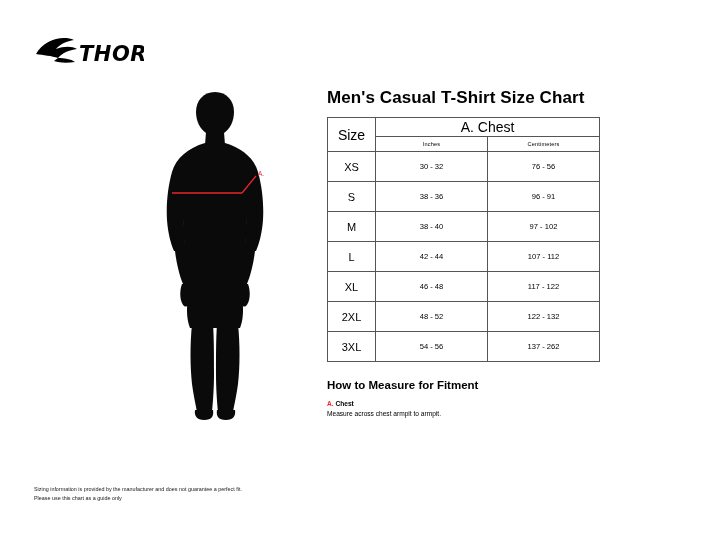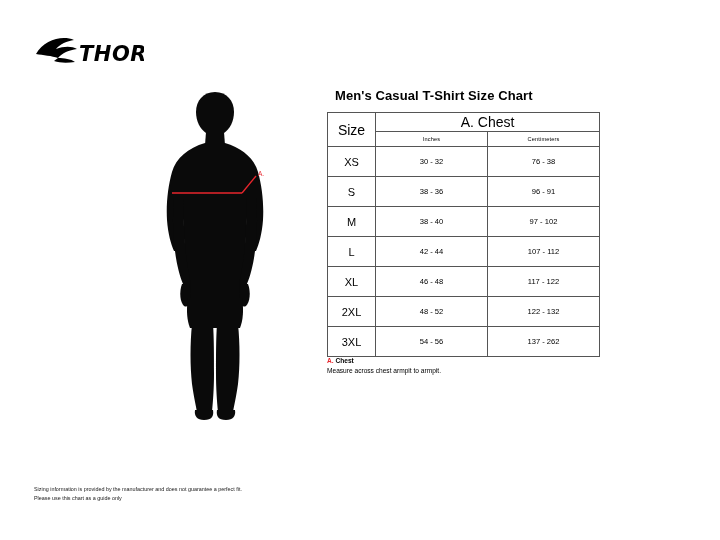--- a/index.html
+++ b/index.html
@@ -38,24 +38,24 @@
   .figure-wrap svg { display: block; }
 
   
   .content {
     position: absolute;
     left: 327px;
     top: 88px;
     width: 350px;
   }
   .chart-title {
-    font-size: 13px;
+    font-size: 17px;
     font-weight: bold;
     letter-spacing: 0.1px;
-    margin: 0 0 9px 8px;
+    margin: 0 0 9px 0;
   }
 
   
   table.size-table {
     border-collapse: collapse;
     width: 272px;
     table-layout: fixed;
   }
   table.size-table td, table.size-table th {
     border: 1px solid #555555;
@@ -212,21 +212,21 @@
       </tr>
       <tr>
         <th class="hdr-unit">Inches</th>
         <th class="hdr-unit">Centimeters</th>
       </tr>
     </thead>
     <tbody>
       <tr>
         <td class="row-label">XS</td>
         <td class="row-val">30 - 32</td>
-        <td class="row-val">76 - 38</td>
+        <td class="row-val">76 - 56</td>
       </tr>
       <tr>
         <td class="row-label">S</td>
         <td class="row-val">38 - 36</td>
         <td class="row-val">96 - 91</td>
       </tr>
       <tr>
         <td class="row-label">M</td>
         <td class="row-val">38 - 40</td>
         <td class="row-val">97 - 102</td>
@@ -247,20 +247,21 @@
         <td class="row-val">122 - 132</td>
       </tr>
       <tr>
         <td class="row-label">3XL</td>
         <td class="row-val">54 - 56</td>
         <td class="row-val">137 - 262</td>
       </tr>
     </tbody>
   </table>
 
+  <h2 class="howto-title">How to Measure for Fitment</h2>
   <p class="howto-label">
     <span class="accent">A.</span>
     <span>Chest</span>
   </p>
   <p class="howto-text">Measure across chest armpit to armpit.</p>
 </div>
 
 <div class="footer">
   <div>Sizing information is provided by the manufacturer and does not guarantee a perfect fit.</div>
   <div>Please use this chart as a guide only</div>

